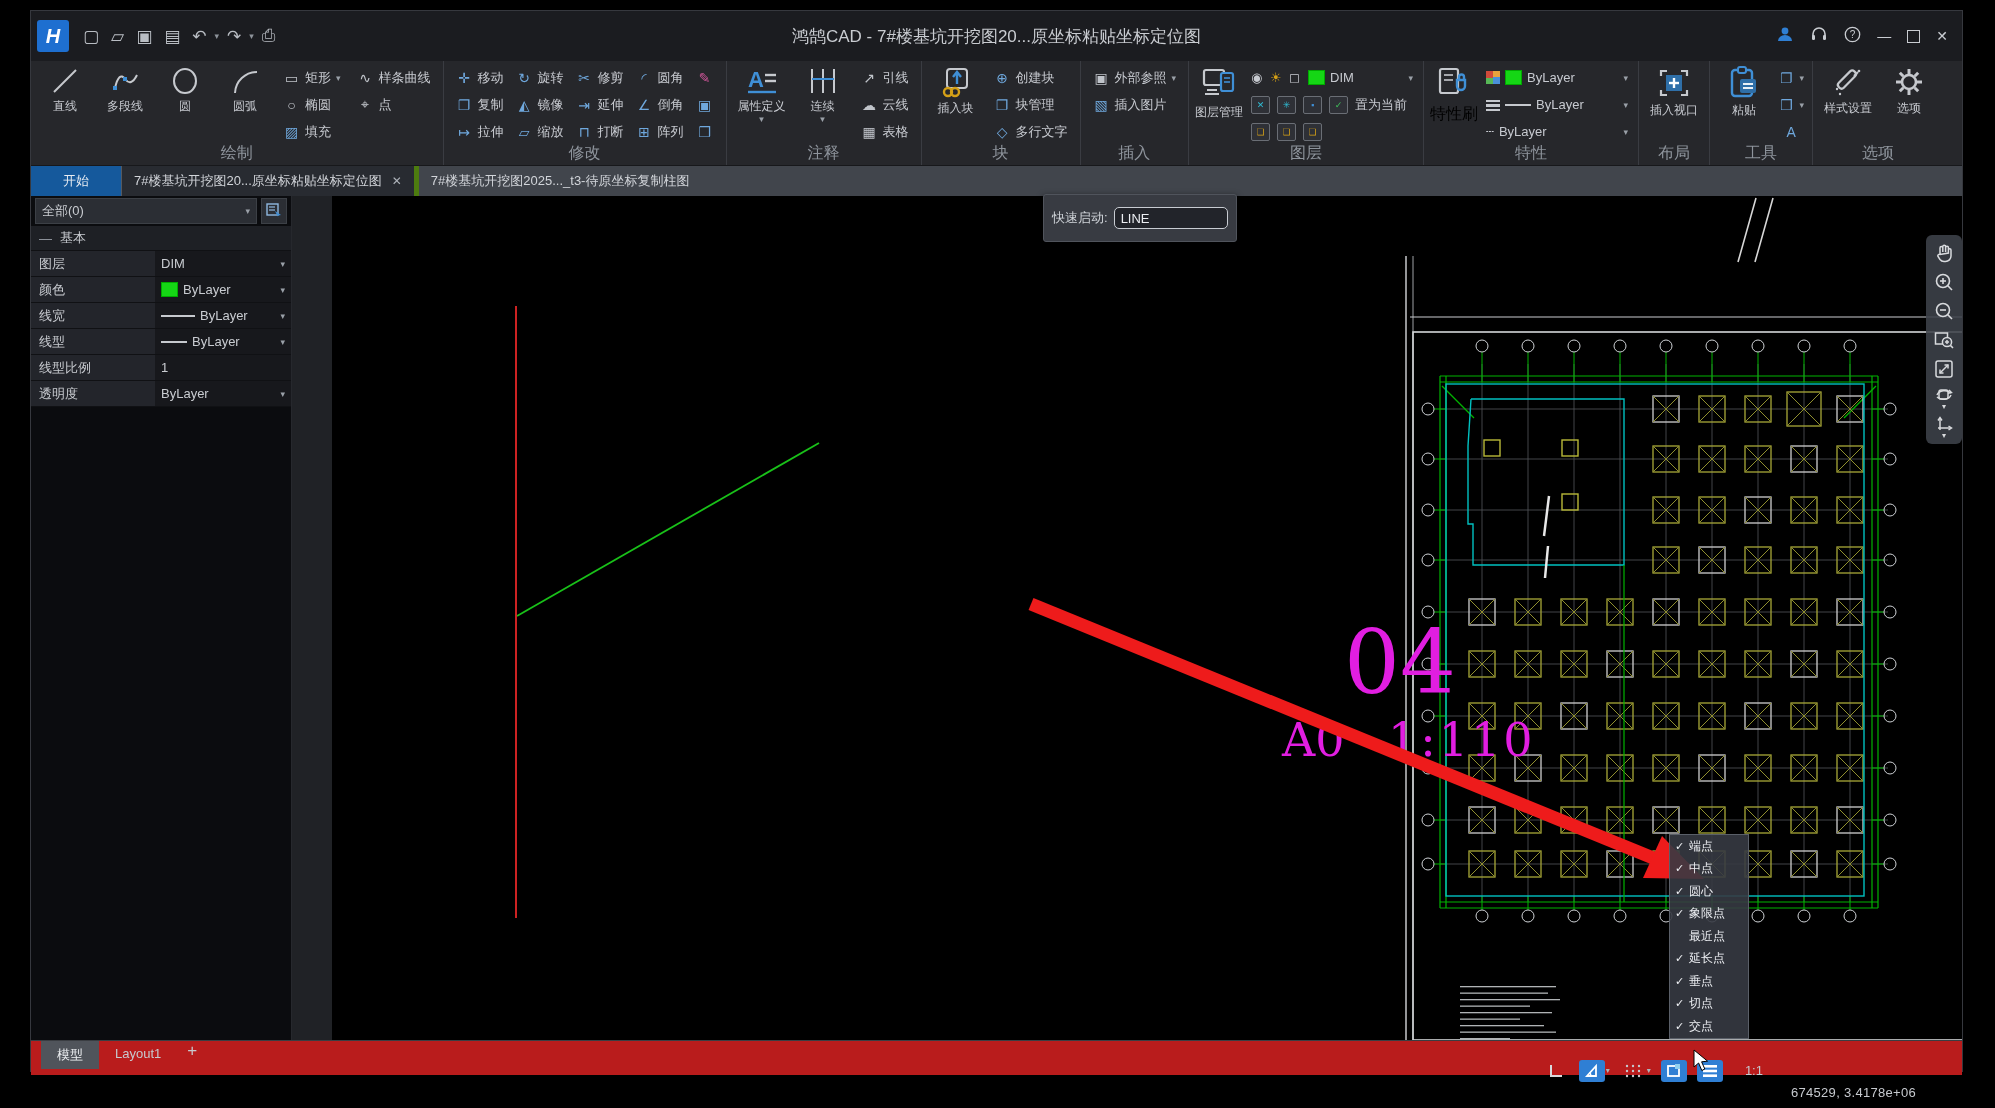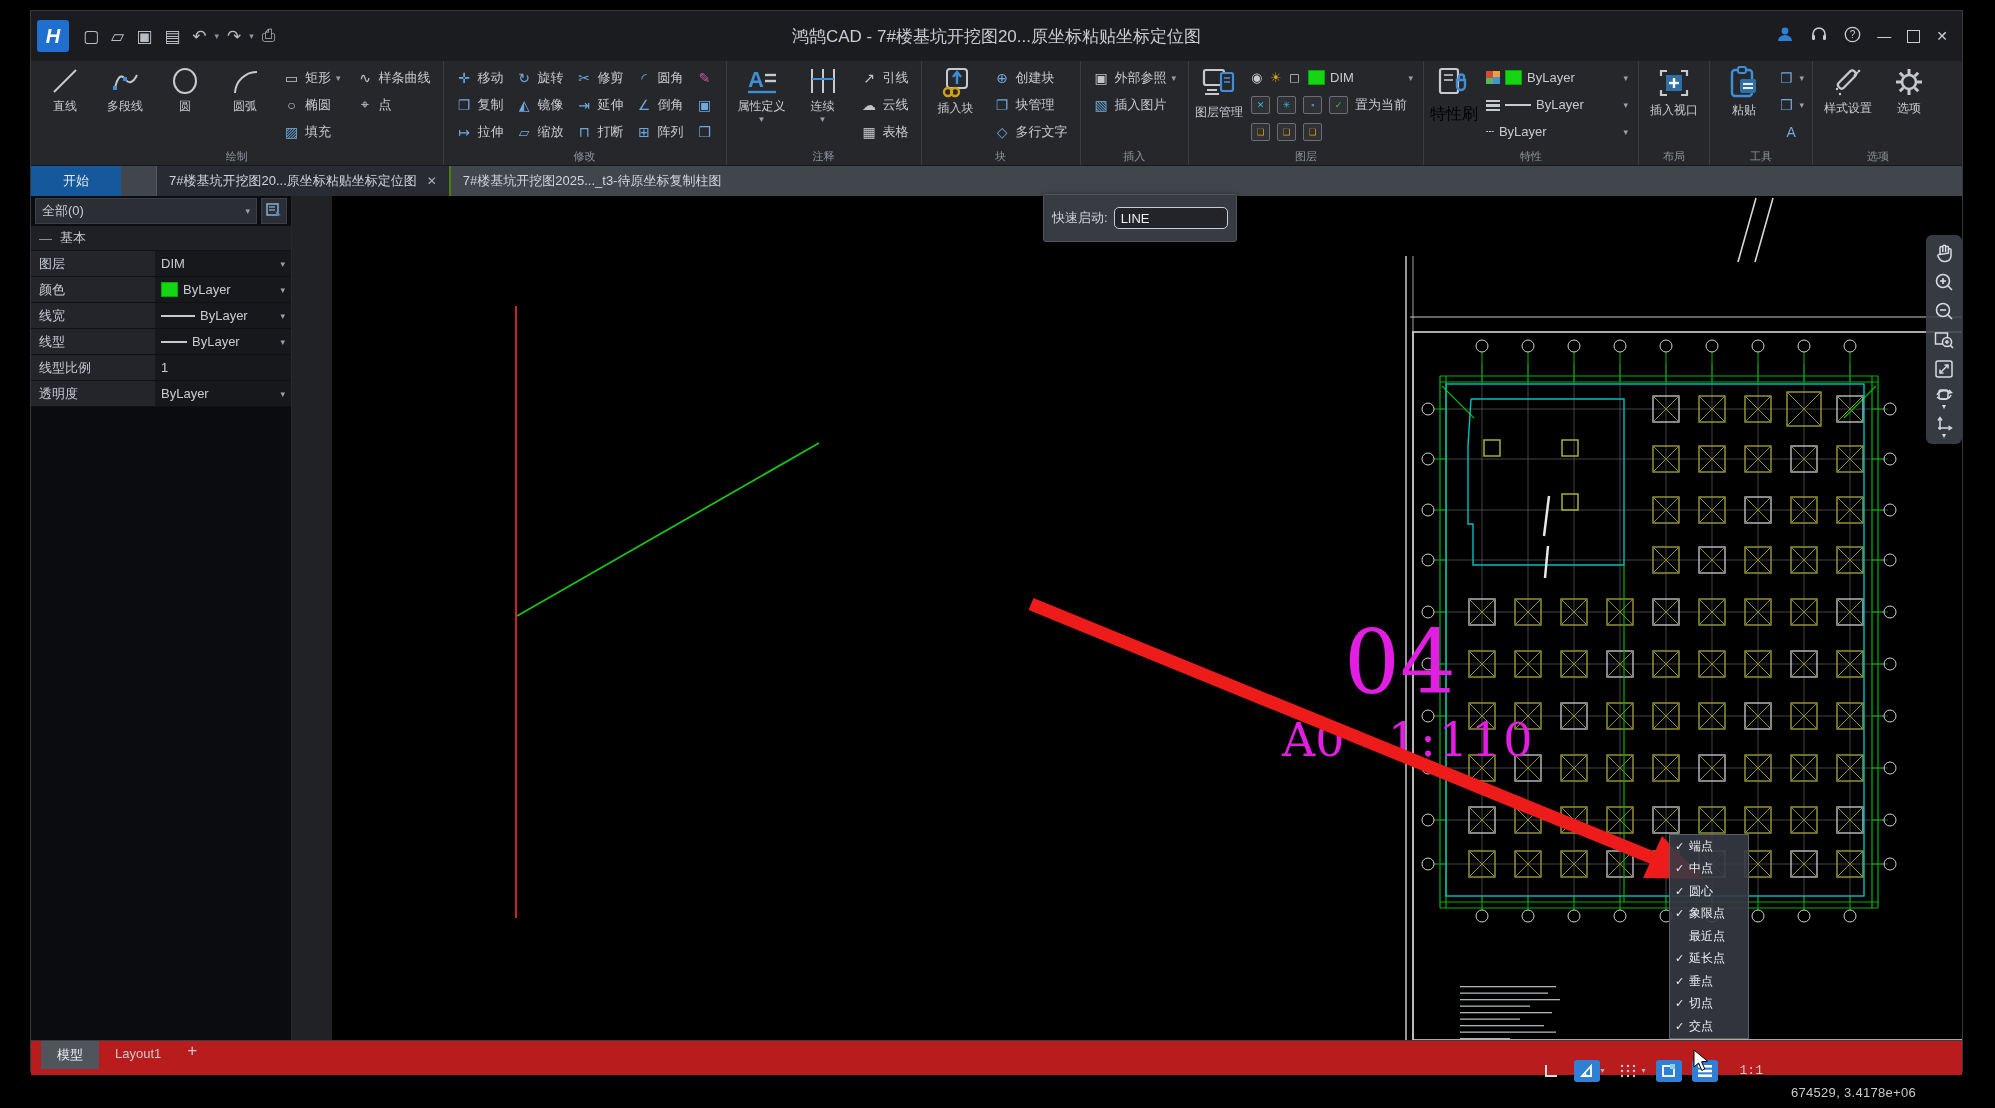--- a/index.html
+++ b/index.html
@@ -12,42 +12,42 @@
   .qat{display:flex;align-items:center;gap:4px;margin-left:10px;color:#b9bdc3;font-size:17px;}
   .qat span{padding:2px 4px;cursor:default;}
   .qat .dd{font-size:9px;color:#8e939a;padding:0;}
   .tb-title{position:absolute;left:0;right:0;text-align:center;color:#c9ccd1;font-size:17px;pointer-events:none;}
   .winctl{margin-left:auto;display:flex;align-items:center;gap:16px;margin-right:14px;color:#c9ccd1;z-index:2;}
   .winctl .wbtn{font-size:14px;}
   .maxbox{width:11px;height:11px;border:1px solid #c9ccd1;display:inline-block;}
   
   .ribbon{height:104px;background:#26272b;display:flex;align-items:stretch;border-bottom:1px solid #17181b;}
   .grp{position:relative;border-right:1px solid #3a3c42;padding:3px 6px 16px 6px;display:flex;}
-  .glbl{position:absolute;bottom:1px;left:0;right:0;text-align:center;font-size:11px;color:#8e949c;}
+  .glbl{position:absolute;bottom:1px;left:0;right:0;text-align:center;font-size:16px;color:#8e949c;}
   .gcontent{display:flex;gap:4px;align-items:flex-start;}
   .bb{display:flex;flex-direction:column;align-items:center;justify-content:flex-start;gap:2px;padding:2px 5px;min-width:46px;}
   .bb .blbl{font-size:12px;color:#c7cad0;white-space:nowrap;}
   .bb .bdd{font-size:8px;color:#9aa0a8;line-height:6px;}
   .col{display:flex;flex-direction:column;}
   .rb{display:flex;align-items:center;gap:5px;height:27px;padding:0 6px;color:#c7cad0;font-size:13px;white-space:nowrap;}
   .rb .ic{color:#6fa8dd;font-size:14px;width:17px;text-align:center;}
   .rb .icg{color:#c0c4ca;}
   .rb .dd{font-size:9px;color:#9aa0a8;}
   .rbi{width:26px;justify-content:center;padding:0 2px;}
   .swatch{width:15px;height:13px;background:#15d615;display:inline-block;border:1px solid #0a0;}
   .cswatch{width:14px;height:13px;display:inline-block;background:conic-gradient(#e8a33d 0 25%,#4a90d9 0 50%,#57b857 0 75%,#d04a3a 0);}
   .lsample{display:inline-block;width:26px;height:0;border-top:2px solid #c6c9ce;}
   .mini{width:17px;height:16px;border:1px solid #6a6e75;border-radius:2px;display:inline-flex;align-items:center;justify-content:center;font-size:9px;margin-right:2px;background:#2e3036;}
   .selrow{display:flex;align-items:center;gap:5px;height:27px;padding:0 4px;color:#c7cad0;font-size:13px;}
   .selrow .dd{margin-left:auto;font-size:9px;color:#9aa0a8;}
   
   .tabbar{height:30px;background:#41454c;display:flex;align-items:stretch;}
   .starttab{background:#15599c;color:#e8ecf2;font-size:13px;display:flex;align-items:center;padding:0 32px;}
   .doctab{display:flex;align-items:center;gap:10px;padding:0 12px;font-size:13px;color:#d2d5da;}
-  .doctab.active{background:#282b31;border-left:1px solid #55595f;border-right:2px solid #4d7c0f;margin-left:35px;}
+  .doctab.active{background:#282b31;border-left:1px solid #55595f;border-right:5px solid #4d7c0f;}
   .doctab .x{color:#aeb3ba;font-size:12px;}
   
   .main{display:flex;height:844px;gap:40px;}
   .panel{width:266px;background:#0b0c0f;border-right:1px solid #26282d;font-size:13px;color:#c9ccd1;}
   .pheader{display:flex;align-items:center;height:30px;padding:0 4px;gap:4px;}
   .pfilter{flex:1;height:24px;background:#2b2e34;border:1px solid #3c4046;display:flex;align-items:center;padding:0 6px;}
   .pfilter .dd{margin-left:auto;font-size:9px;color:#9aa0a8;}
   .pqs{width:24px;height:24px;background:#2b2e34;border:1px solid #3c4046;display:flex;align-items:center;justify-content:center;}
   .psec{height:24px;display:flex;align-items:center;gap:8px;padding:0 8px;background:#1e2025;border-bottom:1px solid #101114;}
   .prow{display:flex;height:25px;border-bottom:1px solid #101114;}
@@ -1098,21 +1098,21 @@
             <rect x="9" y="1" width="5" height="5" fill="#8fd0f0"></rect>
           </svg>
       </div>
       <div class="sbtn active">
         <svg width="16" height="14" viewBox="0 0 16 14">
             <rect x="1" y="1" width="14" height="2.6" fill="#fff"></rect>
             <rect x="1" y="5.7" width="14" height="2.6" fill="#fff"></rect>
             <rect x="1" y="10.4" width="14" height="2.6" fill="#fff"></rect>
           </svg>
       </div>
-      <span style="margin-left:12px;font-family:Liberation Mono, monospace;">1:1</span>
+      <span style="margin-left:12px;">1:1</span>
       <span class="scoord" style="margin-left:18px;">674529, 3.4178e+06</span>
     </div>
   </div>
 
   <div class="cursor">
     <svg width="18" height="24" viewBox="0 0 18 24">
         <path d="M1,1 L1,18 L5.6,14 L8.8,21.5 L11.8,20 L8.6,12.8 L14.6,12.2 Z" fill="#fff" stroke="#000" stroke-width="1"></path>
       </svg>
   </div>
 </div>

